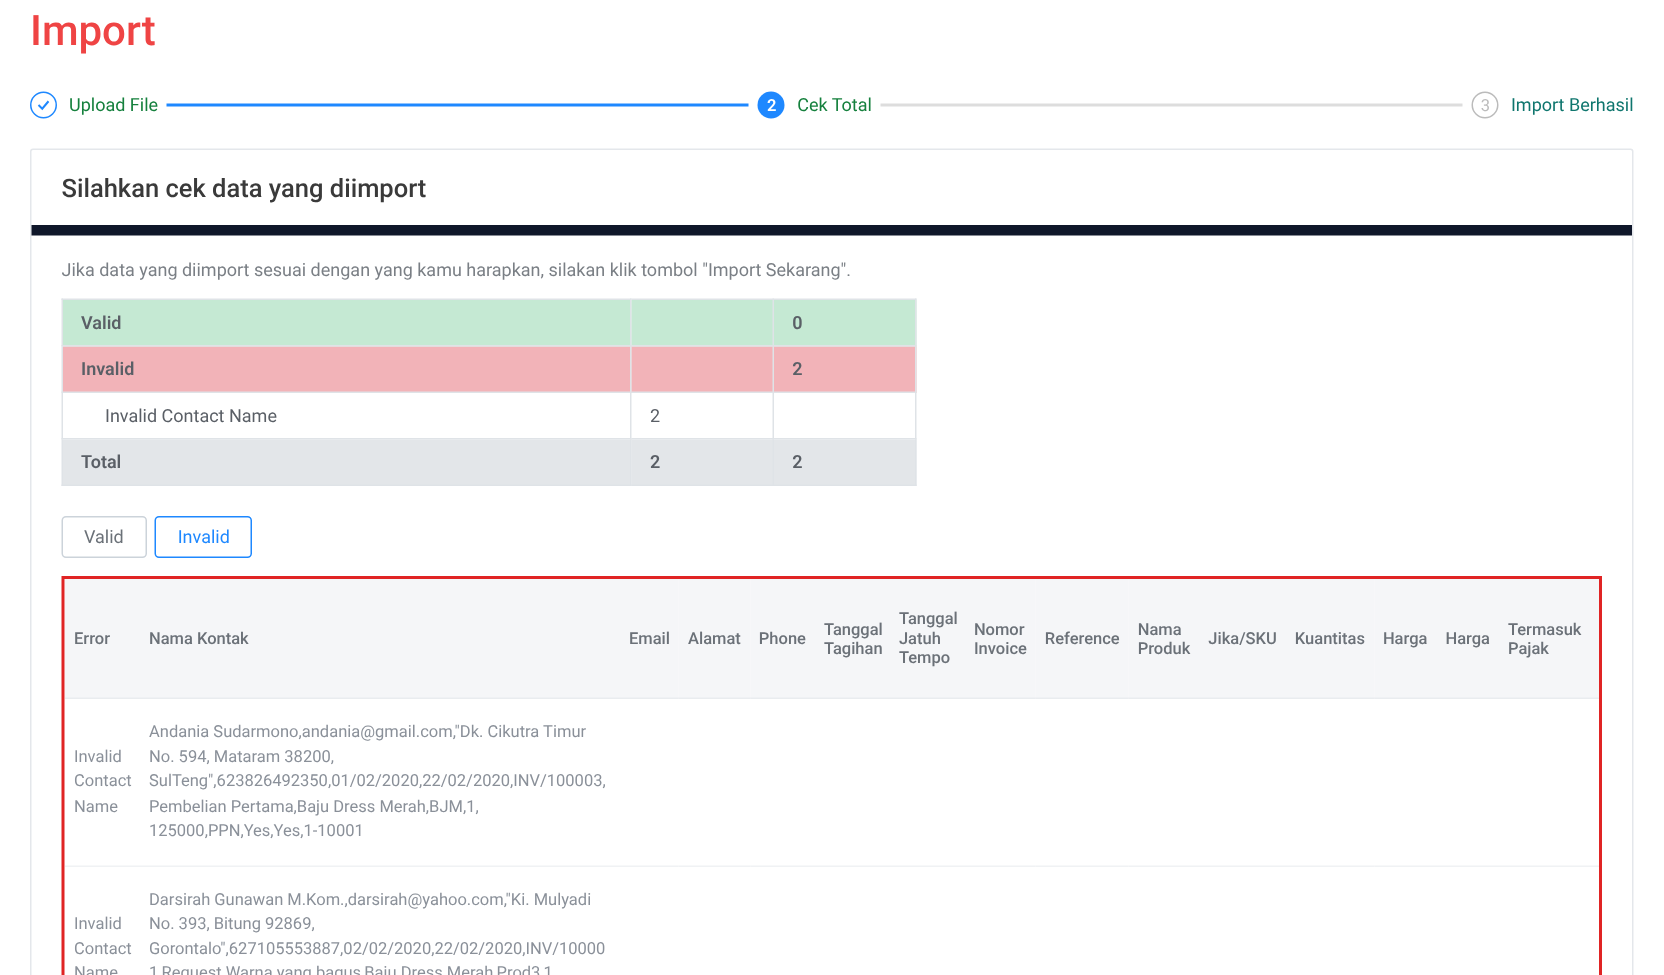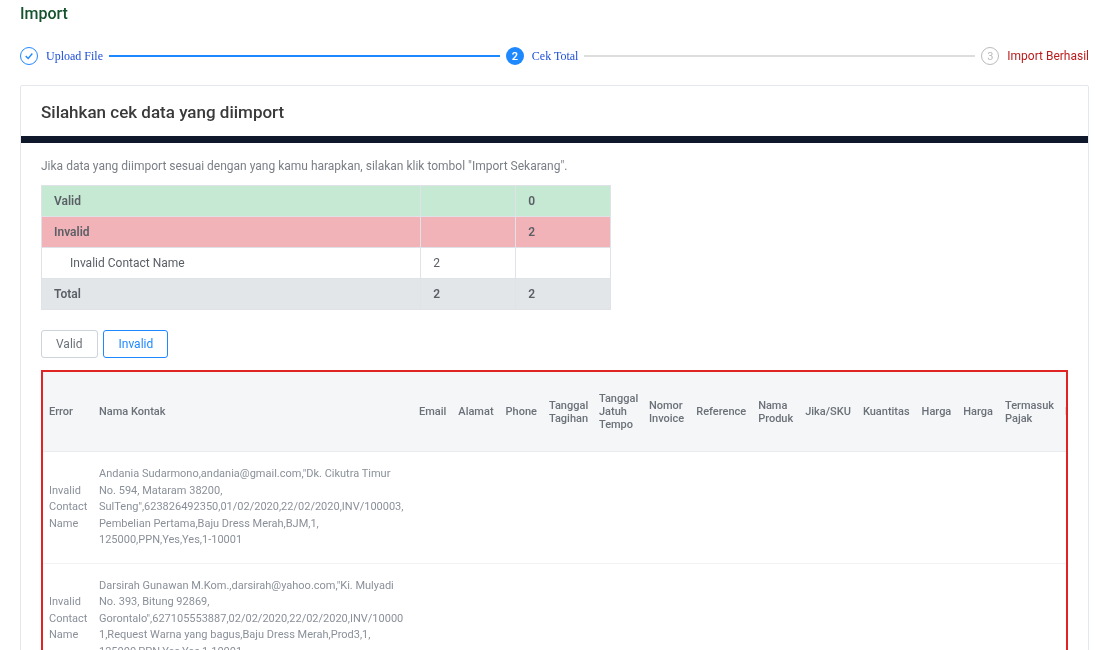--- a/index.html
+++ b/index.html
@@ -1,29 +1,29 @@
 <!DOCTYPE html>
 <html><head>
 <meta charset="utf-8">
 <style>
 * { box-sizing: border-box; margin: 0; padding: 0; }
 body { font-family: -apple-system, BlinkMacSystemFont, "Segoe UI", Roboto, sans-serif; background: #fff; color: #333; width: 1109px; }
 .page { padding: 4px 20px 20px 20px; }
-.page-title { font-size: 16px; font-weight: 500; color: #14532d; margin-bottom: 24px; }
+.page-title { font-size: 28px; font-weight: 500; color: #ef4444; margin-bottom: 24px; }
 
 
 .stepper { display: flex; align-items: center; margin-bottom: 20px; }
 .step { display: flex; align-items: center; font-size: 12px; color: #666; }
 .step-circle { width: 18px; height: 18px; border-radius: 50%; display: inline-flex; align-items: center; justify-content: center; margin-right: 8px; font-size: 11px; }
 .step.done .step-circle { border: 1.5px solid #1e88ff; color: #1e88ff; }
 .step.done .step-circle svg { width: 10px; height: 10px; }
 .step.current .step-circle { background: #1e88ff; color: #fff; font-weight: 600; }
 .step.pending .step-circle { border: 1.5px solid #bbb; color: #bbb; }
-.step.done .step-label, .step.current .step-label { color: #1d4ed8; font-family: Liberation Serif, serif; }
-.step.pending .step-label { color: #b91c1c; }
+.step.done .step-label, .step.current .step-label { color: #15803d; }
+.step.pending .step-label { color: #0f766e; }
 .step-line { flex: 1; height: 1.5px; margin: 0 6px; }
 .step-line.done { background: #1e88ff; }
 .step-line.pending { background: #ddd; }
 
 
 .card { border: 1px solid #e4e7eb; border-radius: 2px; }
 .card-header { padding: 16px 20px 14px; border-bottom: 7px solid #0f172a; font-size: 17px; font-weight: 500; color: #3a3a3a; }
 .card-body { padding: 16px 20px 40px; }
 .helper-text { font-size: 12px; color: #7a7f85; margin-bottom: 12px; }
 

